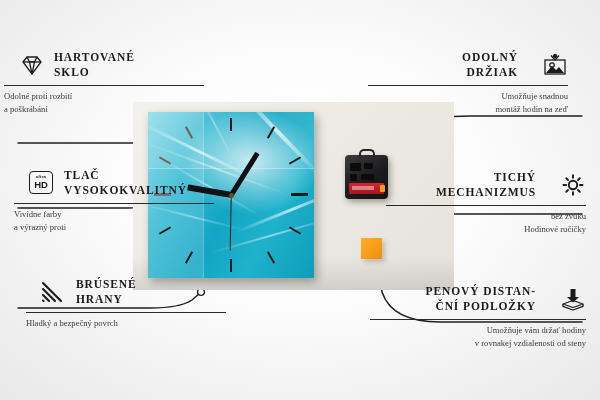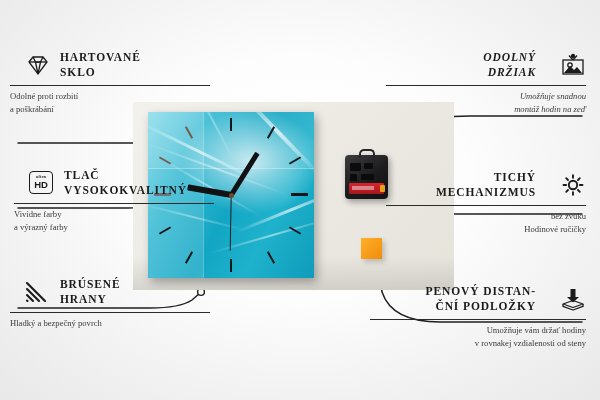--- a/index.html
+++ b/index.html
@@ -195,21 +195,21 @@
     <div class="battery">
       <div class="battery-txt"></div>
       <div class="battery-tip"></div>
     </div>
   </div>
 
   <div class="pad-back"></div>
   <div class="pad"></div>
 </div>
 
-<div class="feat left" style="left:10px; top:50px;">
+<div class="feat left" style="left:4px; top:50px;">
   <div class="feat-head">
     <span class="icon">
       <svg viewBox="0 0 26 24" width="26" height="24" fill="none" stroke="#1b1b1b" stroke-width="1.3">
         <path d="M4 9 L8 4 H18 L22 9 L13 21 Z"></path>
         <path d="M4 9 H22"></path>
           <path d="M8 4 L10.5 9 L13 21"></path>
           <path d="M18 4 L15.5 9 L13 21"></path>
         <path d="M10.5 9 H15.5"></path>
       </svg>
     </span>
@@ -234,46 +234,46 @@
       </span>
     </span>
     <div class="feat-title">
       <div>TLAČ</div>
       <div>VYSOKOKVALITNÝ</div>
     </div>
   </div>
   <div class="feat-rule"></div>
   <div class="feat-desc">
     <div>Vivídne farby</div>
-    <div>a výrazný farby</div>
-  </div>
-</div>
-
-<div class="feat left" style="left:10px; top:277px;">
+    <div>a výrazný proti</div>
+  </div>
+</div>
+
+<div class="feat left" style="left:26px; top:277px;">
   <div class="feat-head">
     <span class="icon">
       <svg viewBox="0 0 26 24" width="26" height="24" fill="none" stroke="#1b1b1b" stroke-width="2.1" stroke-linecap="round">
         <path d="M2 3 L20 21"></path>
           <path d="M2 9 L14 21"></path>
           <path d="M2 15 L8 21"></path>
           <path d="M2 20.5 L2.5 21"></path>
       </svg>
     </span>
     <div class="feat-title">
       <div>BRÚSENÉ</div>
       <div>HRANY</div>
     </div>
   </div>
   <div class="feat-rule"></div>
   <div class="feat-desc">
     <div>Hladký a bezpečný povrch</div>
   </div>
 </div>
 
-<div class="feat right" style="left:386px; top:50px;font-style:italic;">
+<div class="feat right" style="left:368px; top:50px;">
   <div class="feat-head">
     <div class="feat-title">
       <div>ODOLNÝ</div>
       <div>DRŽIAK</div>
     </div>
     <span class="icon">
       <svg viewBox="0 0 26 24" width="26" height="24" fill="none" stroke="#1b1b1b" stroke-width="1.3">
         <rect x="3" y="7" width="20" height="14"></rect>
         <path d="M13 7 L9 2.5 M13 7 L17 2.5"></path>
         <circle cx="13" cy="3" r="1.5" fill="#1b1b1b"></circle>

